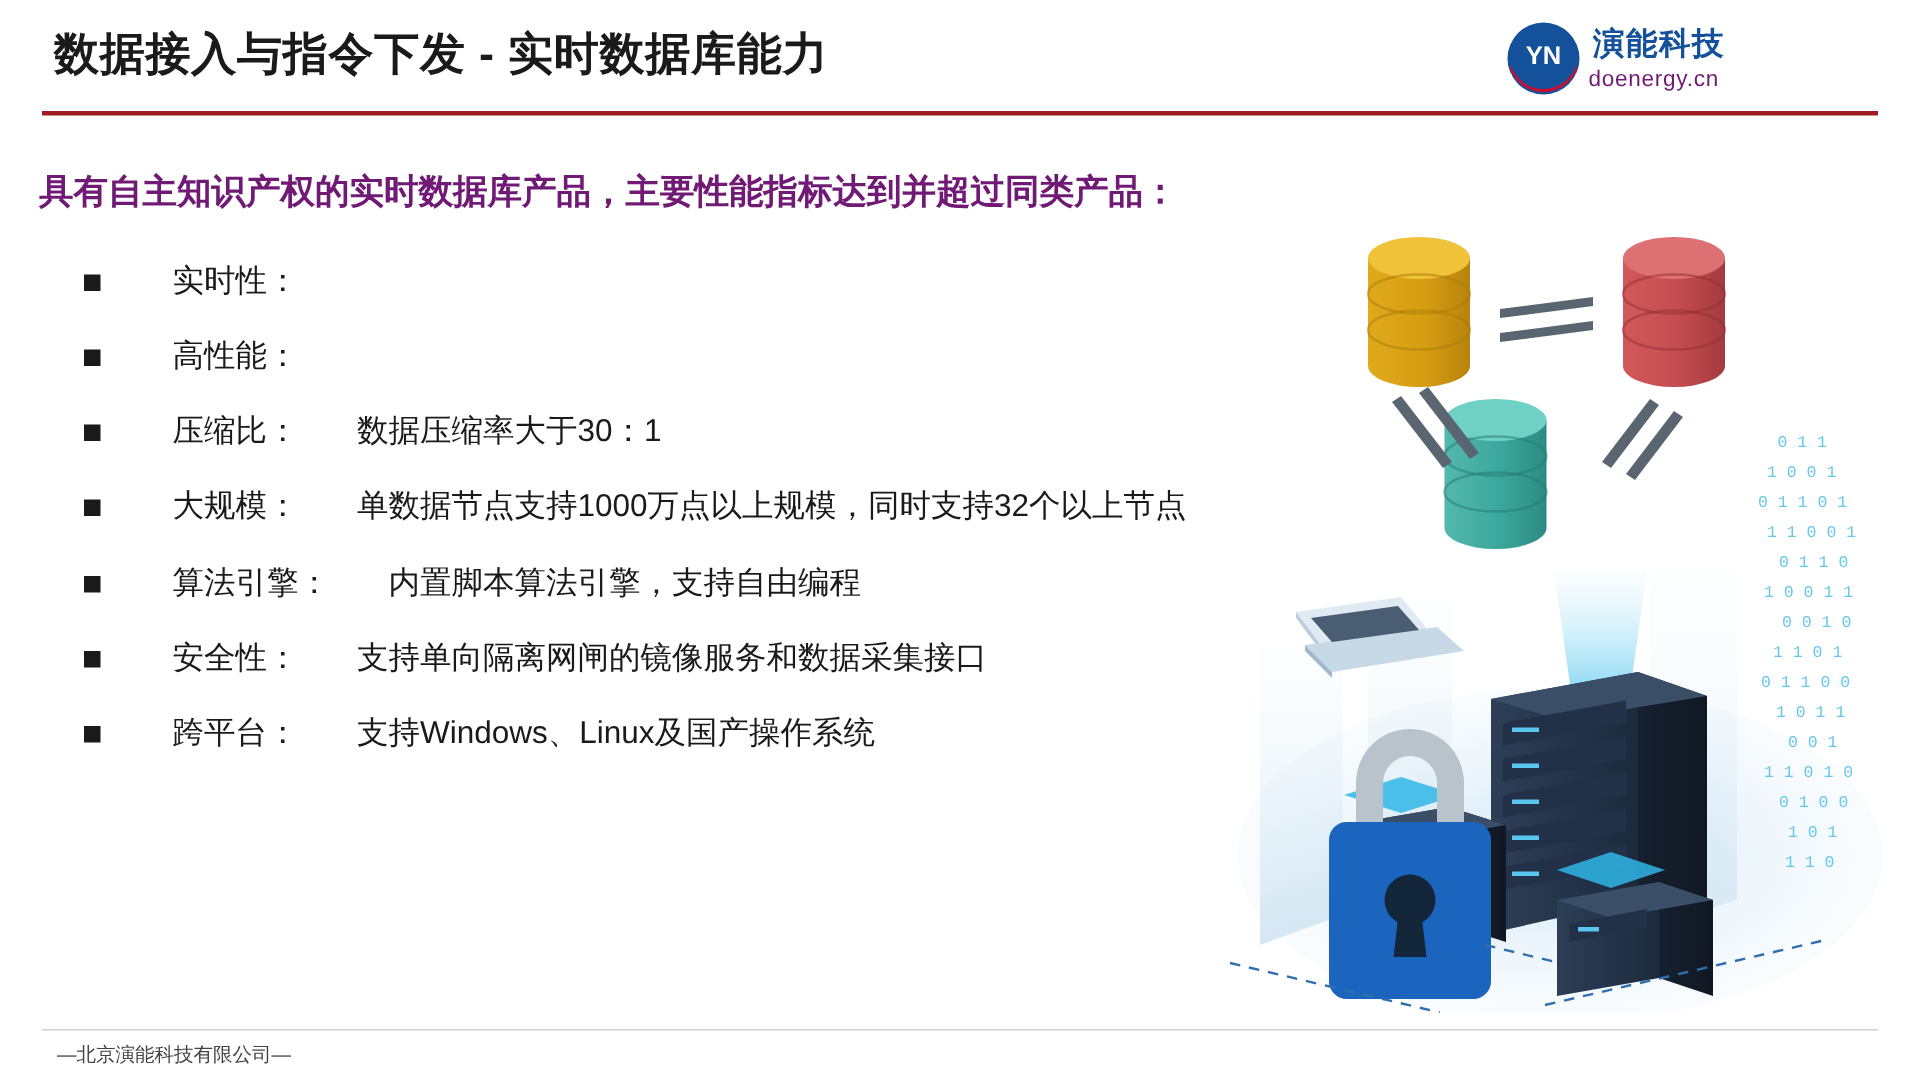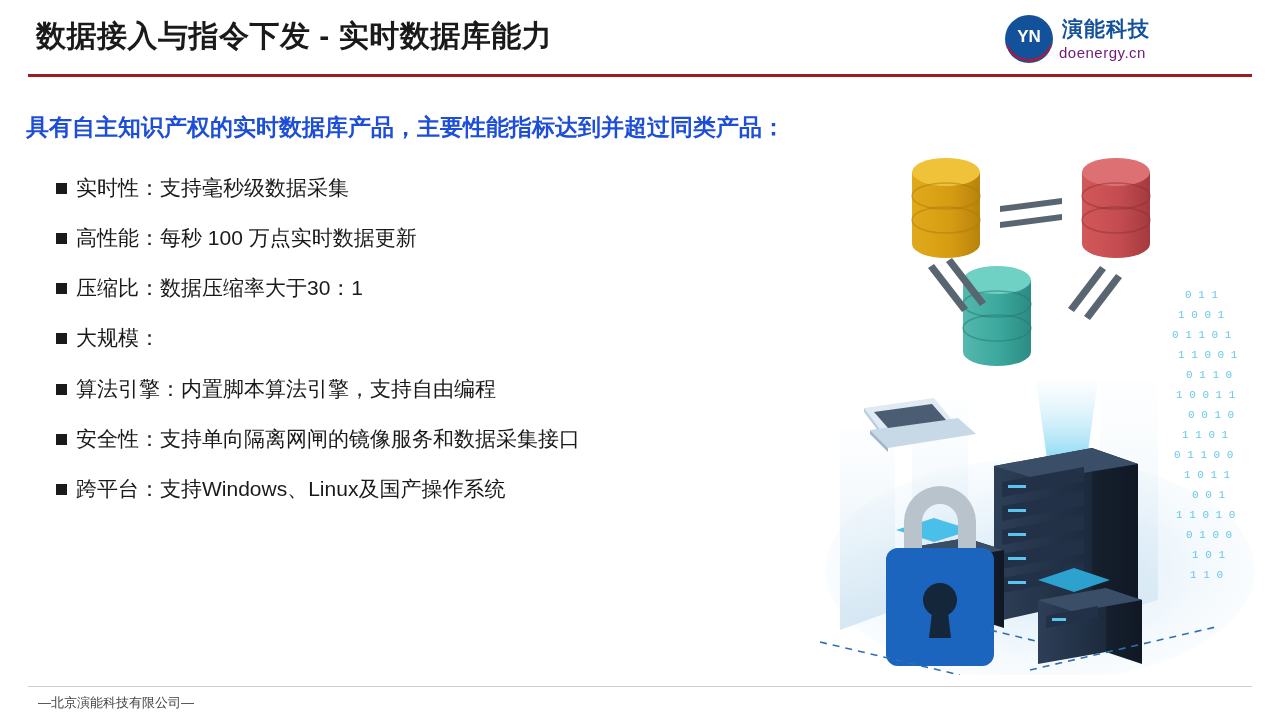--- a/index.html
+++ b/index.html
@@ -82,37 +82,38 @@
     white-space: nowrap;
   }
 
   
   .lead {
     position: absolute;
     left: 26px;
     top: 112px;
     font-size: 23px;
     font-weight: bold;
-    color: #1d4ed8;
+    color: #701a75;
     white-space: nowrap;
   }
   .bullets {
     position: absolute;
     left: 56px;
     top: 176px;
     width: 790px;
   }
   .bullet {
     display: flex;
     align-items: flex-start;
     margin-bottom: 26px;
     font-size: 21px;
     color: #1a1a1a;
     line-height: 1.15;
     white-space: nowrap;
+    gap: 39px;
   }
   .bullet-marker {
     display: inline-block;
     width: 11px;
     height: 11px;
     background: #1a1a1a;
     margin-right: 9px;
     margin-top: 7px;
     flex: 0 0 auto;
   }
@@ -172,35 +173,34 @@
 
     <div class="header-rule"></div>
   </div>
 
   <div class="lead">具有自主知识产权的实时数据库产品，主要性能指标达到并超过同类产品：</div>
 
   <div class="bullets">
     <div class="bullet">
       <span class="bullet-marker"></span>
       <span class="bullet-label">实时性：</span>
-      <span class="bullet-text">支持毫秒级数据采集</span>
     </div>
     <div class="bullet">
       <span class="bullet-marker"></span>
       <span class="bullet-label">高性能：</span>
-      <span class="bullet-text">每秒 100 万点实时数据更新</span>
     </div>
     <div class="bullet">
       <span class="bullet-marker"></span>
       <span class="bullet-label">压缩比：</span>
       <span class="bullet-text">数据压缩率大于30：1</span>
     </div>
     <div class="bullet">
       <span class="bullet-marker"></span>
       <span class="bullet-label">大规模：</span>
+      <span class="bullet-text">单数据节点支持1000万点以上规模，同时支持32个以上节点</span>
     </div>
     <div class="bullet">
       <span class="bullet-marker"></span>
       <span class="bullet-label">算法引擎：</span>
       <span class="bullet-text">内置脚本算法引擎，支持自由编程</span>
     </div>
     <div class="bullet">
       <span class="bullet-marker"></span>
       <span class="bullet-label">安全性：</span>
       <span class="bullet-text">支持单向隔离网闸的镜像服务和数据采集接口</span>

